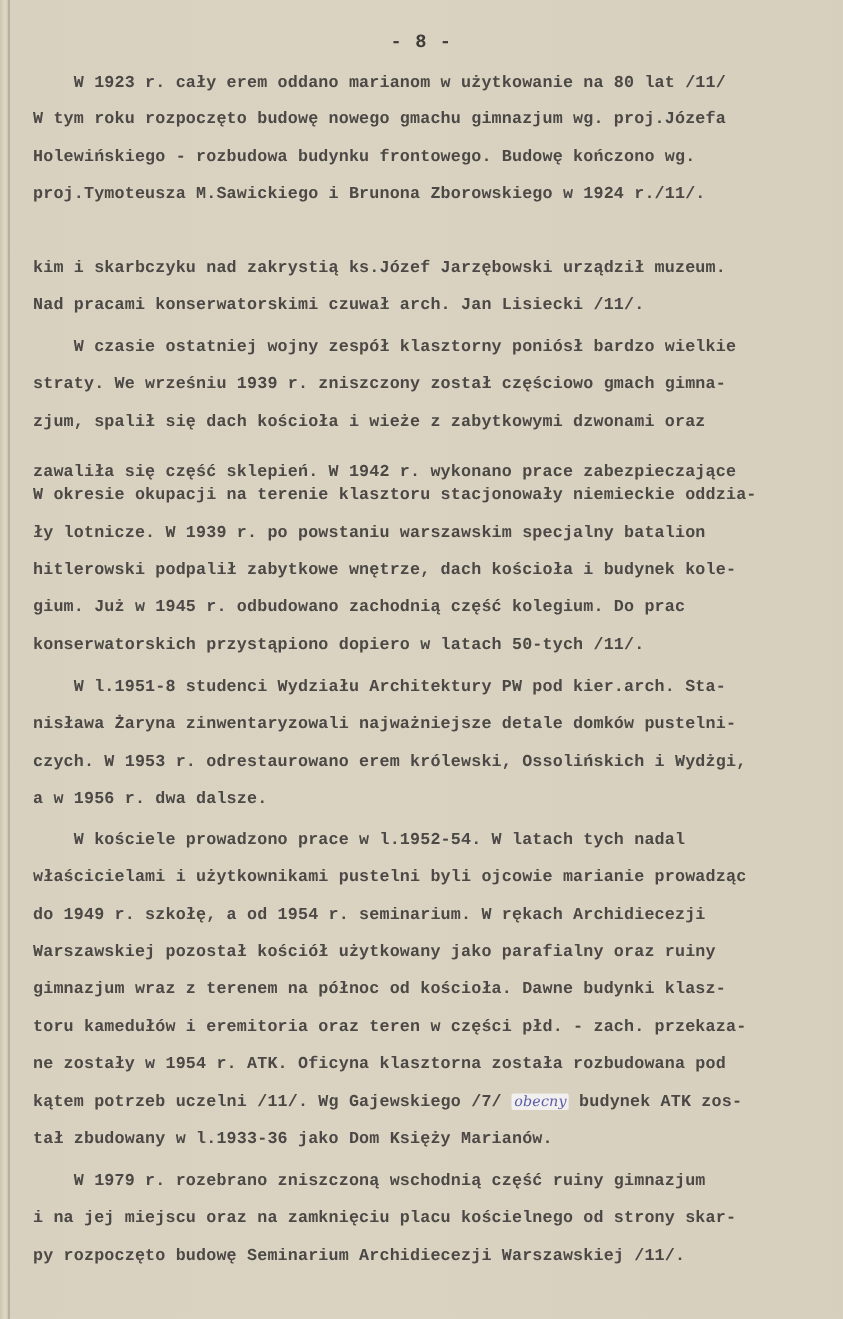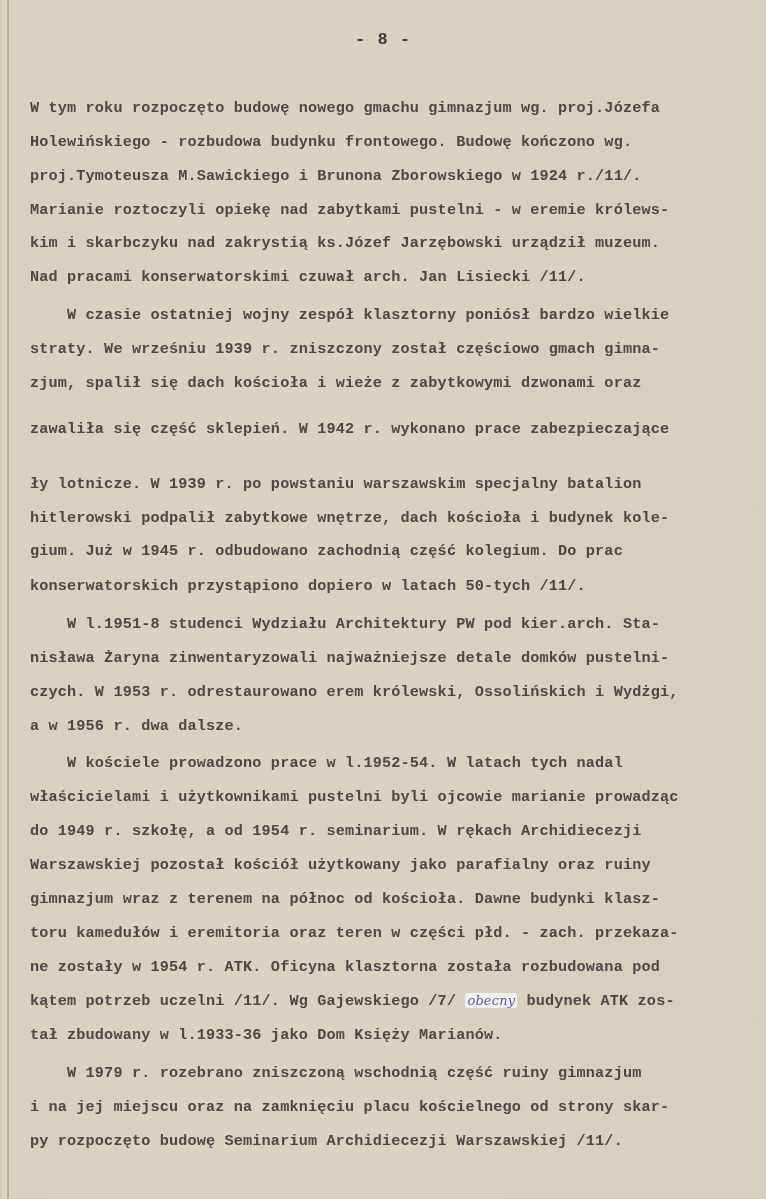--- a/index.html
+++ b/index.html
@@ -63,30 +63,31 @@
       padding: 0 2px;
       border-radius: 2px;
     }
   </style>
 </head>
 <body>
 
 <div class="page">
   <div class="page-number">- 8 -</div>
 
+  <div class="line" style="top:66px">    W 1923 r. cały erem oddano marianom w użytkowanie na 80 lat /11/</div>
   <div class="line" style="top:133px">Holewińskiego - rozbudowa budynku frontowego. Budowę kończono wg.</div>
   <div class="line" style="top:99px">W tym roku rozpoczęto budowę nowego gmachu gimnazjum wg. proj.Józefa</div>
   <div class="line" style="top:167px">proj.Tymoteusza M.Sawickiego i Brunona Zborowskiego w 1924 r./11/.</div>
-  <div class="line" style="top:201px">Marianie roztoczyli opiekę nad zabytkami pustelni - w eremie królews-</div>
   <div class="line" style="top:234px">kim i skarbczyku nad zakrystią ks.Józef Jarzębowski urządził muzeum.</div>
   <div class="line" style="top:268px">Nad pracami konserwatorskimi czuwał arch. Jan Lisiecki /11/.</div>
   <div class="line" style="top:306px">    W czasie ostatniej wojny zespół klasztorny poniósł bardzo wielkie</div>
   <div class="line" style="top:340px">straty. We wrześniu 1939 r. zniszczony został częściowo gmach gimna-</div>
   <div class="line" style="top:374px">zjum, spalił się dach kościoła i wieże z zabytkowymi dzwonami oraz</div>
   <div class="line" style="top:420px">zawaliła się część sklepień. W 1942 r. wykonano prace zabezpieczające</div>
+  <div class="line" style="top:441px">W okresie okupacji na terenie klasztoru stacjonowały niemieckie oddzia-</div>
   <div class="line" style="top:475px">ły lotnicze. W 1939 r. po powstaniu warszawskim specjalny batalion</div>
   <div class="line" style="top:509px">hitlerowski podpalił zabytkowe wnętrze, dach kościoła i budynek kole-</div>
   <div class="line" style="top:542px">gium. Już w 1945 r. odbudowano zachodnią część kolegium. Do prac</div>
   <div class="line" style="top:577px">konserwatorskich przystąpiono dopiero w latach 50-tych /11/.</div>
   <div class="line" style="top:615px">    W l.1951-8 studenci Wydziału Architektury PW pod kier.arch. Sta-</div>
   <div class="line" style="top:649px">nisława Żaryna zinwentaryzowali najważniejsze detale domków pustelni-</div>
   <div class="line" style="top:683px">czych. W 1953 r. odrestaurowano erem królewski, Ossolińskich i Wydżgi,</div>
   <div class="line" style="top:717px">a w 1956 r. dwa dalsze.</div>
   <div class="line" style="top:754px">    W kościele prowadzono prace w l.1952-54. W latach tych nadal</div>
   <div class="line" style="top:788px">właścicielami i użytkownikami pustelni byli ojcowie marianie prowadząc</div>

